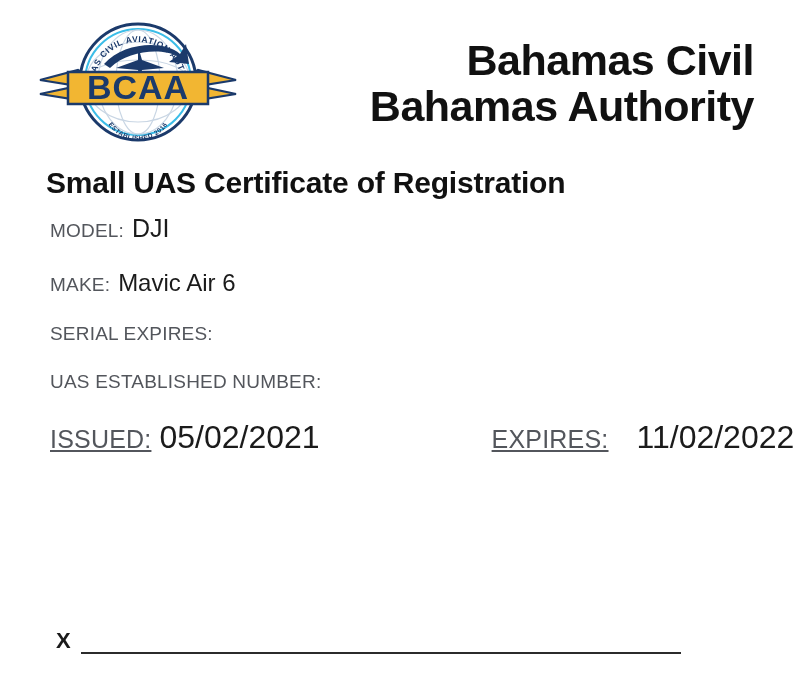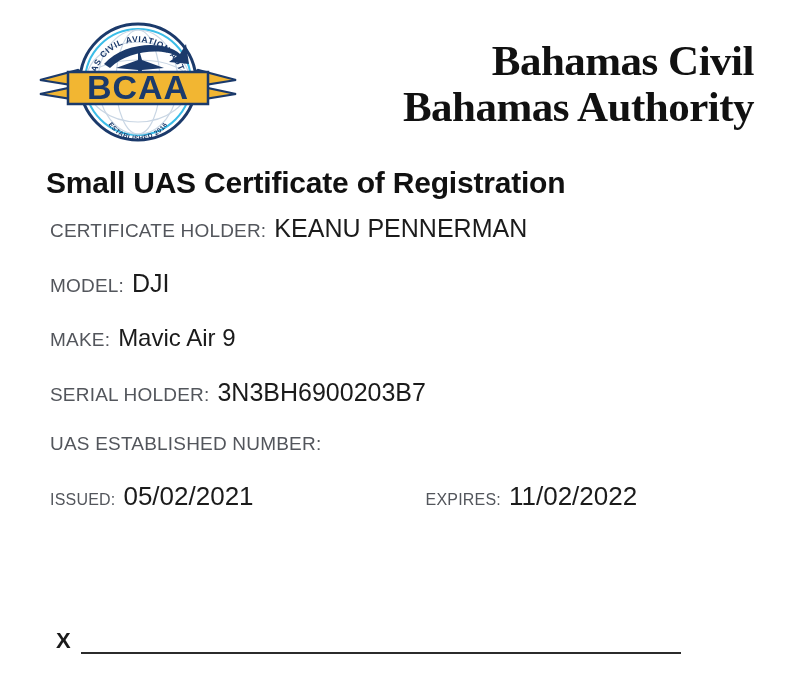--- a/index.html
+++ b/index.html
@@ -41,21 +41,20 @@
   }
   .org-title {
     flex: 1 1 auto;
     text-align: right;
     font-size: 43px;
     font-weight: bold;
     line-height: 1.06;
     letter-spacing: -0.5px;
     color: #111111;
     padding-right: 6px;
-    font-family: Liberation Serif, serif;
   }
   .org-title .line2 {
     display: block;
   }
 
   
   .doc-title {
     font-size: 30px;
     font-weight: bold;
     color: #111111;
@@ -93,26 +92,28 @@
     display: flex;
     align-items: baseline;
     margin-top: 4px;
   }
   .date-block {
     display: flex;
     align-items: baseline;
   }
   .date-block.expires {
     margin-left: 172px;
+    gap: 20px;
   }
   .date-block .field-label {
-    font-size: 16px;
+    font-size: 25px;
+    text-decoration: underline;
   }
   .date-block .field-value {
-    font-size: 26px;
+    font-size: 32px;
   }
 
   
   .signature {
     position: absolute;
     left: 56px;
     bottom: 46px;
     display: flex;
     align-items: flex-end;
   }
@@ -185,38 +186,33 @@
     <div class="org-title">
       <span>Bahamas Civil</span>
       <span class="line2">Bahamas Authority</span>
     </div>
   </div>
 
   <div class="doc-title">Small UAS Certificate of Registration</div>
 
   <div class="fields">
 
-    <div class="field-row">
-      <span class="field-label">CERTIFICATE HOLDER:</span>
-      <span class="field-value">KEANU PENNERMAN</span>
-    </div>
 
     <div class="field-row">
       <span class="field-label">MODEL:</span>
       <span class="field-value">DJI</span>
     </div>
 
     <div class="field-row model">
       <span class="field-label">MAKE:</span>
-      <span class="field-value">Mavic Air 9</span>
+      <span class="field-value">Mavic Air 6</span>
     </div>
 
     <div class="field-row">
-      <span class="field-label">SERIAL HOLDER:</span>
-      <span class="field-value">3N3BH6900203B7</span>
+      <span class="field-label">SERIAL EXPIRES:</span>
     </div>
 
     <div class="field-row">
       <span class="field-label">UAS ESTABLISHED NUMBER:</span>
     </div>
 
     <div class="dates-row">
       <div class="date-block">
         <span class="field-label">ISSUED:</span>
         <span class="field-value">05/02/2021</span>

